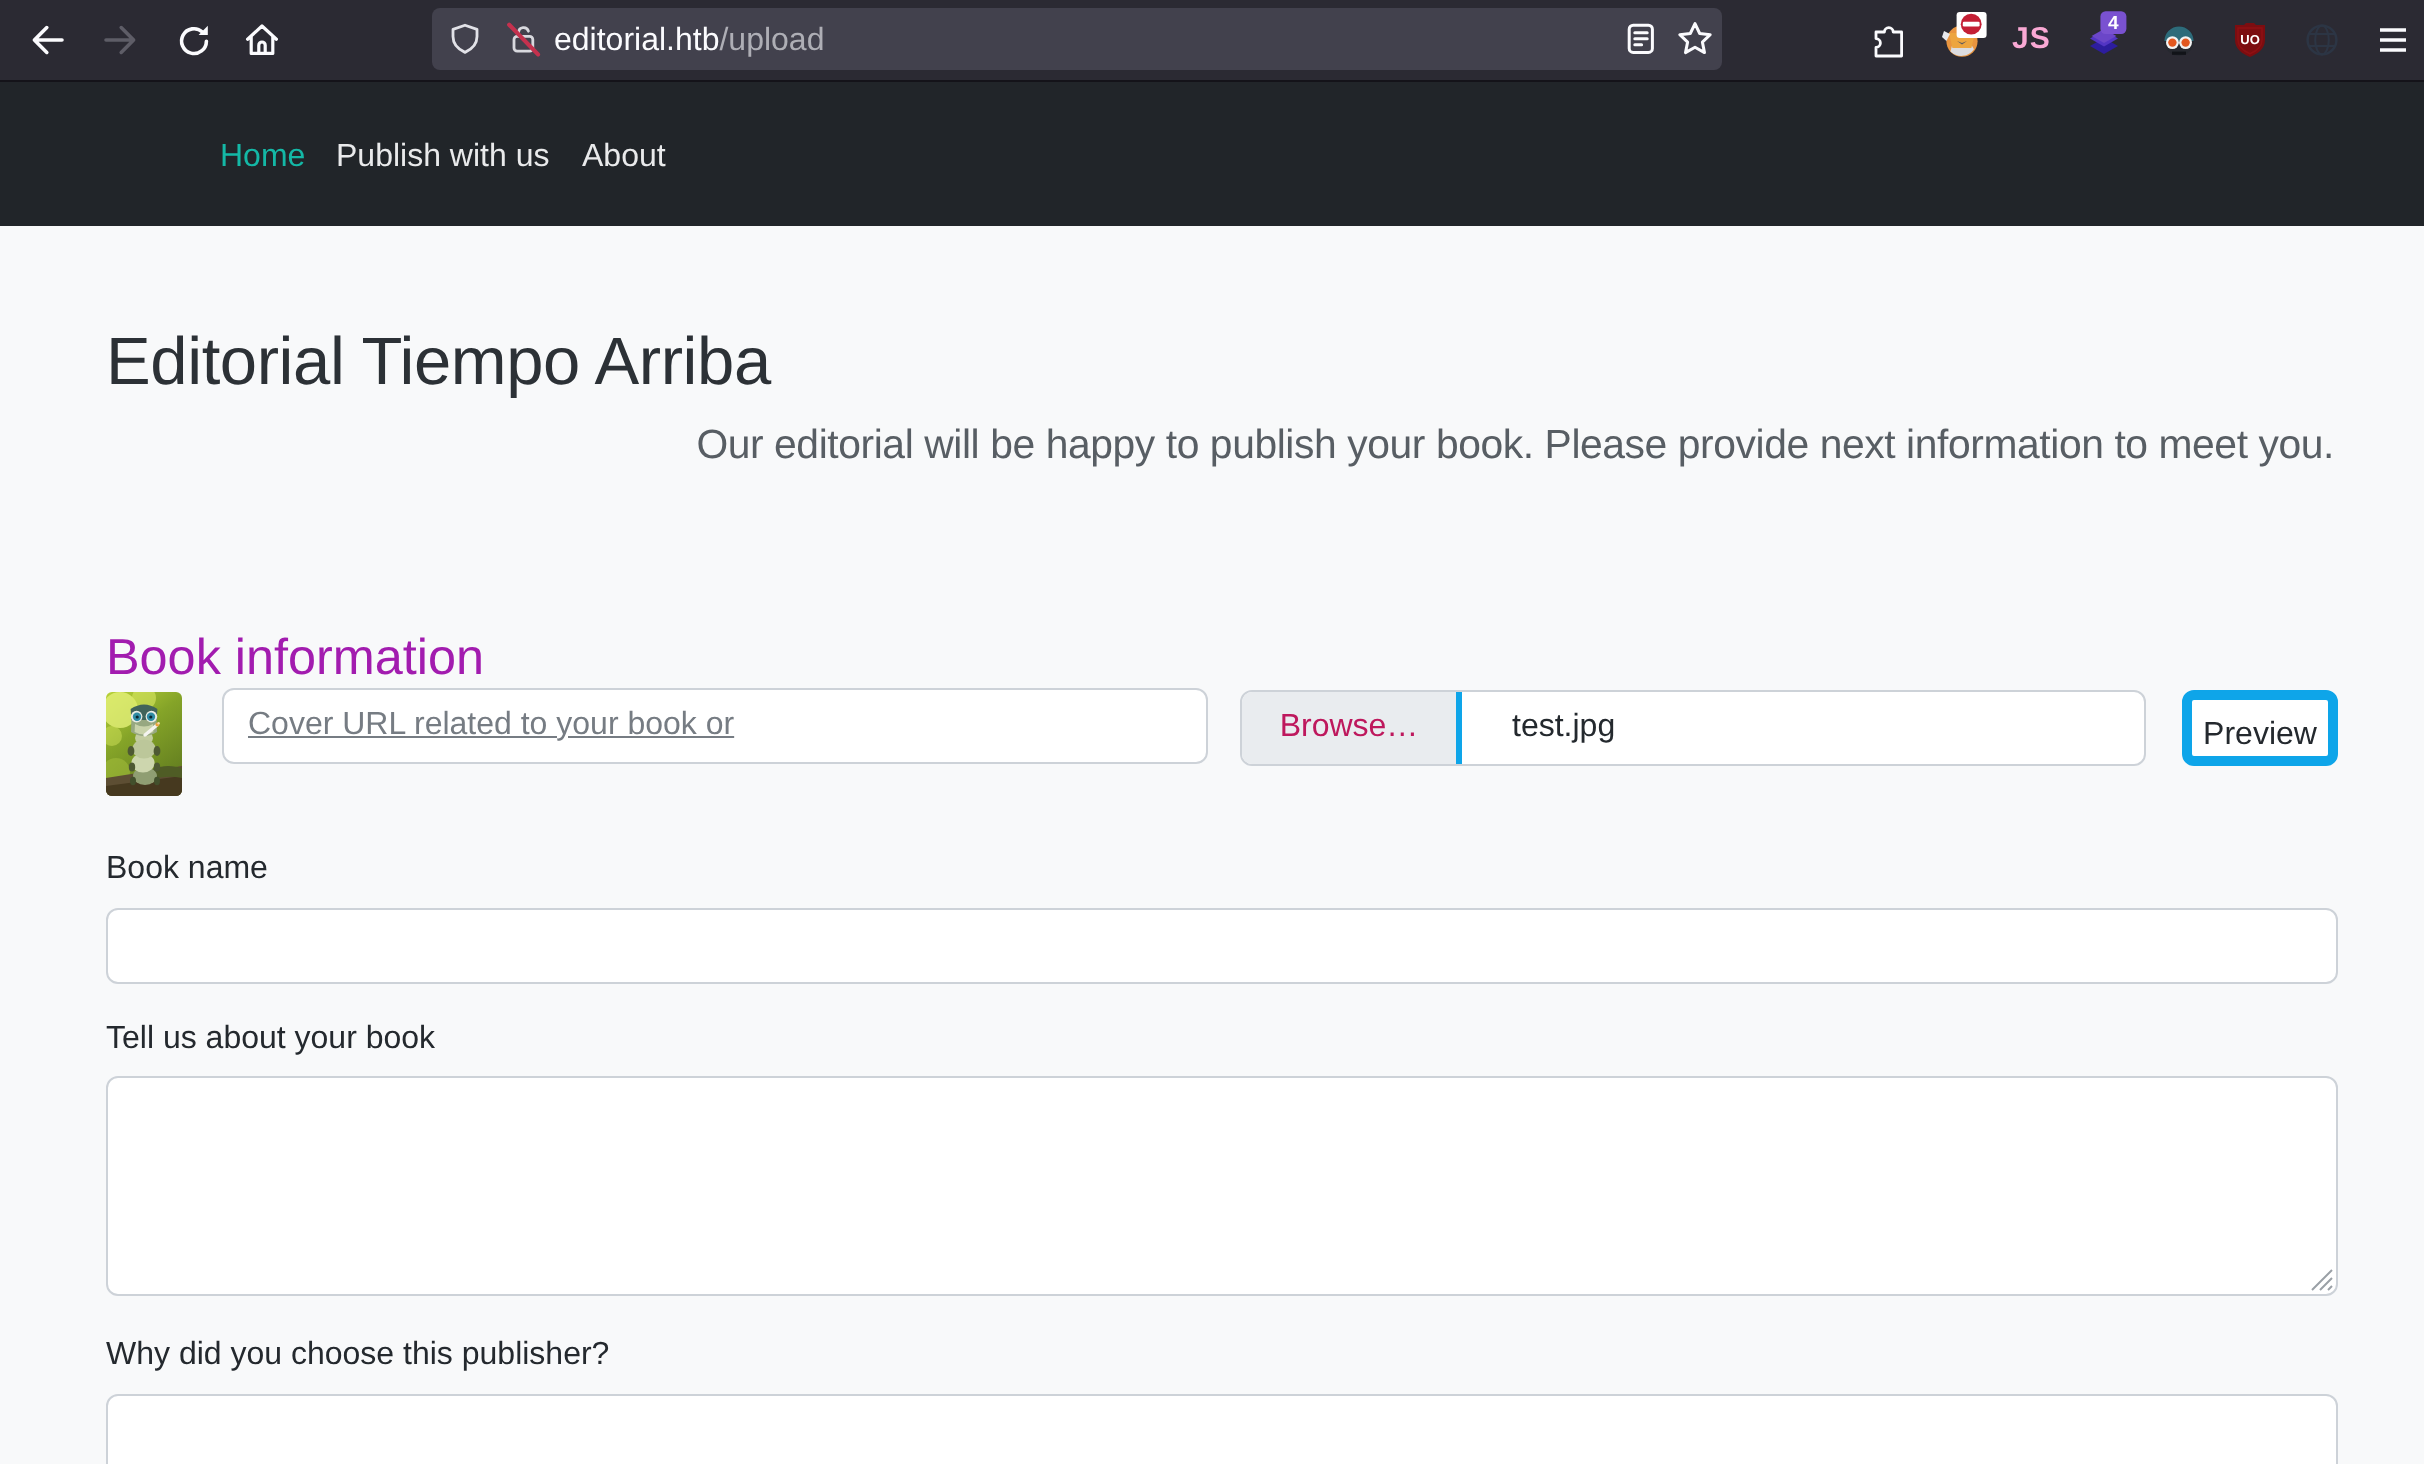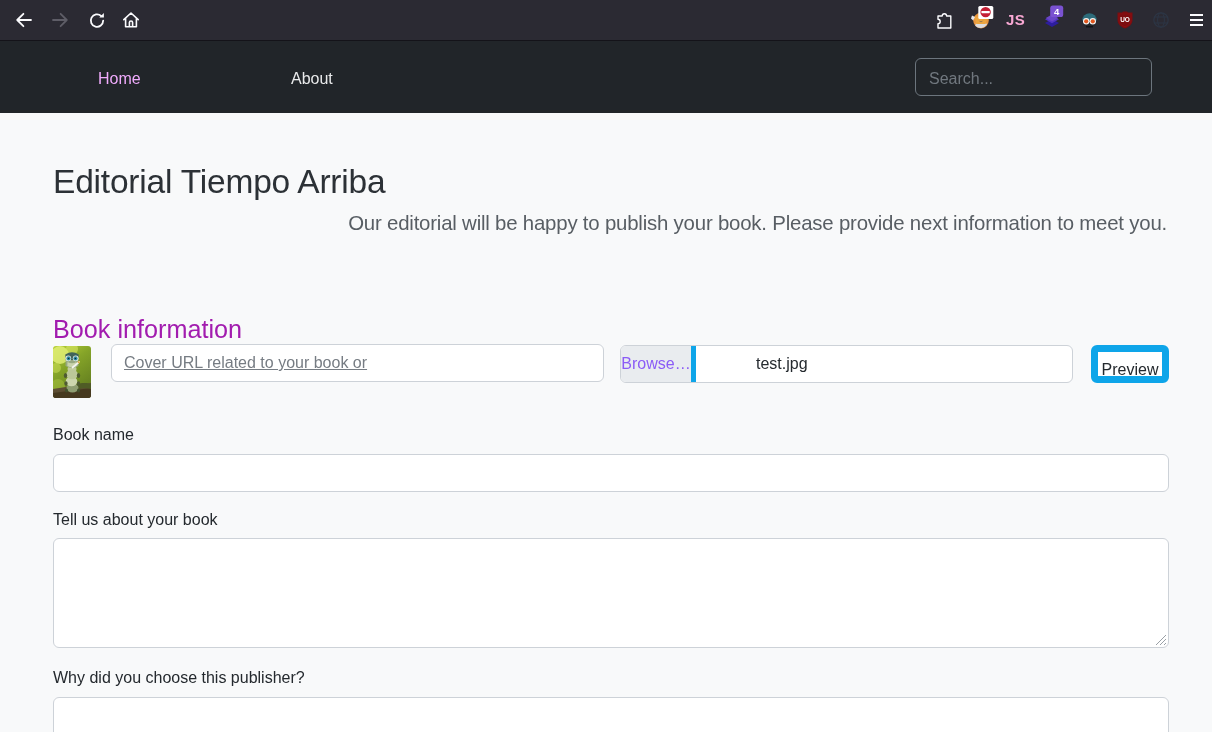--- a/index.html
+++ b/index.html
@@ -23,24 +23,24 @@
   #title { position:absolute; left:53px; top:163px; width:1114px; text-align:left; font-size:33.5px; color:#2c3136; letter-spacing:-0.2px; }
   #subtitle { position:absolute; left:53px; top:212px; width:1114px; text-align:right; font-size:20.4px; color:#585e64; letter-spacing:-0.2px; }
   #bookinfo { position:absolute; left:53px; top:315px; font-size:25.2px; color:#a21caf; }
 
   .input { position:absolute; background:#fff; border:1px solid #cdd2d8; border-radius:6px; }
   .ph { color:#767c83; }
   #coverinput { left:111px; top:344px; width:493px; height:38px; }
   #coverinput .ph { position:absolute; left:12px; top:0; height:36px; line-height:36px; font-size:16px;text-decoration:underline; }
 
   #fileinput { left:620px; top:345px; width:453px; height:38px; overflow:hidden; }
-  #filebtn { position:absolute; left:0; top:0; width:75px; height:36px; background:#e9ecef; border-right:5px solid #0ea5e9; color:#8b5cf6; font-size:16px; line-height:36px; text-align:center; }
+  #filebtn { position:absolute; left:0; top:0; width:110px; height:36px; background:#e9ecef; border-right:3px solid #0ea5e9; color:#be185d; font-size:16px; line-height:36px; text-align:center; }
   #filename { position:absolute; left:106px; top:0; height:36px; line-height:36px; font-size:16px; color:#24292e;margin-left:29px; }
 
-  #previewbtn { position:absolute; left:1091px; top:345px; width:78px; height:38px; background:#fff; border:7px solid #0ea5e9; border-radius:6px; color:#24292e; font-size:16px; line-height:36px; text-align:center; }
+  #previewbtn { position:absolute; left:1091px; top:345px; width:78px; height:38px; background:#fff; border:5px solid #0ea5e9; border-radius:6px; color:#24292e; font-size:16px; line-height:36px; text-align:center; }
 
   .label { position:absolute; left:53px; font-size:16px; color:#24292e; }
   #input1 { left:53px; top:454px; width:1116px; height:38px; }
   #textarea1 { left:53px; top:538px; width:1116px; height:110px; }
   #input2 { left:53px; top:697px; width:1116px; height:70px; }
 
   #thumb { position:absolute; left:53px; top:346px; width:38px; height:52px; border-radius:3px; overflow:hidden; }
 </style>
 </head>
 <body>
@@ -57,20 +57,42 @@
 
   <svg class="abs" style="left:87px;top:10px" width="20" height="20" viewBox="0 0 20 20">
     <path d="M16.2 10.6 a6.2 6.2 0 1 1 -2.0-4.6" stroke="#fbfbfe" stroke-width="1.8" fill="none" stroke-linecap="round"></path>
     <path d="M16.9 2.9 v4.6 h-4.6 z" fill="#fbfbfe"></path>
   </svg>
 
   <svg class="abs" style="left:121px;top:10px" width="20" height="20" viewBox="0 0 20 20">
     <path d="M2.8 9.6 L10 3 l7.2 6.6 M4.6 8.4 V16.7 H15.4 V8.4 M8.4 16.7 V12.6 a1.6 1.6 0 0 1 3.2 0 V16.7" stroke="#fbfbfe" stroke-width="1.6" fill="none" stroke-linejoin="round" stroke-linecap="round"></path>
   </svg>
 
+  <div id="urlbar">
+
+    <svg class="abs" style="left:8px;top:7px" width="17" height="17" viewBox="0 0 17 17">
+      <path d="M8.5 1.6 l6 2.1 v3.6 c0 3.8-2.6 6.4-6 7.9 -3.4-1.5-6-4.1-6-7.9 v-3.6 z" stroke="#e2e2e8" stroke-width="1.4" fill="none" stroke-linejoin="round"></path>
+    </svg>
+
+    <svg class="abs" style="left:36px;top:6px" width="19" height="19" viewBox="0 0 19 19">
+      <rect x="5" y="8.2" width="9.4" height="7.4" rx="1.6" stroke="#d8d8de" stroke-width="1.4" fill="none"></rect>
+      <path d="M7.3 8 V6.2 a2.5 2.5 0 0 1 4.9-.6" stroke="#d8d8de" stroke-width="1.4" fill="none" stroke-linecap="round"></path>
+      <path d="M2.6 2.4 L17 17.2" stroke="#c4314e" stroke-width="2.1" stroke-linecap="round"></path>
+    </svg>
+    <div id="urltext">editorial.htb<span>/upload</span></div>
+
+    <svg class="abs" style="left:596px;top:7px" width="17" height="17" viewBox="0 0 17 17">
+      <rect x="2.6" y="1.6" width="11.6" height="13.6" rx="2" stroke="#fbfbfe" stroke-width="1.5" fill="none"></rect>
+      <path d="M5.4 5.4 h6.2 M5.4 8.4 h6.2 M5.4 11.4 h3.4" stroke="#fbfbfe" stroke-width="1.5" fill="none" stroke-linecap="round"></path>
+    </svg>
+
+    <svg class="abs" style="left:622px;top:6px" width="19" height="19" viewBox="0 0 19 19">
+      <path d="M9.5 1.8 l2.35 4.95 5.25.6 -3.9 3.7 1.05 5.25 -4.75-2.65 -4.75 2.65 1.05-5.25 -3.9-3.7 5.25-.6 z" stroke="#fbfbfe" stroke-width="1.5" fill="none" stroke-linejoin="round"></path>
+    </svg>
+  </div>
 
   <svg class="abs" style="left:937px;top:10px" width="15" height="19" viewBox="0 0 15 19">
     <path d="M1 6 H5.2 A2.2 2.2 0 1 1 9.6 6 H13.8 V18 H1 V13.7 A2.2 2.2 0 1 0 1 9.3 Z" stroke="#fbfbfe" stroke-width="1.4" fill="none" stroke-linejoin="round"></path>
   </svg>
 
   <svg class="abs" style="left:969px;top:4px" width="28" height="28" viewBox="0 0 28 28">
     <circle cx="12" cy="16.6" r="7.8" fill="#e9953f"></circle>
     <path d="M6.2 21.8 a7.8 7.8 0 0 0 11.8 -1.2 l-1.3-2.2 -9.5-0.4 z" fill="#dcdce0"></path>
     <path d="M5.5 12.5 h13 l-1.8 7.5 h-9.5 z" fill="#eda53f"></path>
     <path d="M4.2 16.5 l-2.2-2 1-3 3 1.5 z" fill="#e8e8ec"></path>
@@ -112,25 +134,23 @@
     <ellipse cx="9" cy="9" rx="3.4" ry="7.2" fill="none" stroke="#2e4a66" stroke-width="1"></ellipse>
     <path d="M2 6 h14 M2 12 h14" stroke="#2e4a66" stroke-width="1"></path>
   </svg>
 
   <svg class="abs" style="left:1189px;top:13px" width="15" height="14" viewBox="0 0 15 14">
     <path d="M1 2 h13 M1 7 h13 M1 12 h13" stroke="#fbfbfe" stroke-width="1.8"></path>
   </svg>
 </div>
 
 <div id="navbar">
-  <div class="navlink" style="left:98px;color:#f0abfc">Home</div>
+  <div class="navlink" style="left:110px;color:#14b8a6">Home</div>
+  <div class="navlink" style="left:168px;color:#e9eaeb">Publish with us</div>
   <div class="navlink" style="left:291px;color:#e9eaeb">About</div>
-  <div id="search">
-      <div class="ph">Search...</div>
-    </div>
 </div>
 
 <div id="title">Editorial Tiempo Arriba</div>
 <div id="subtitle">Our editorial will be happy to publish your book. Please provide next information to meet you.</div>
 <div id="bookinfo">Book information</div>
 
 <div id="thumb">
 <svg width="38" height="52" viewBox="0 0 38 52">
   <defs>
     <linearGradient id="bg" x1="0" y1="0" x2="0.55" y2="1">

